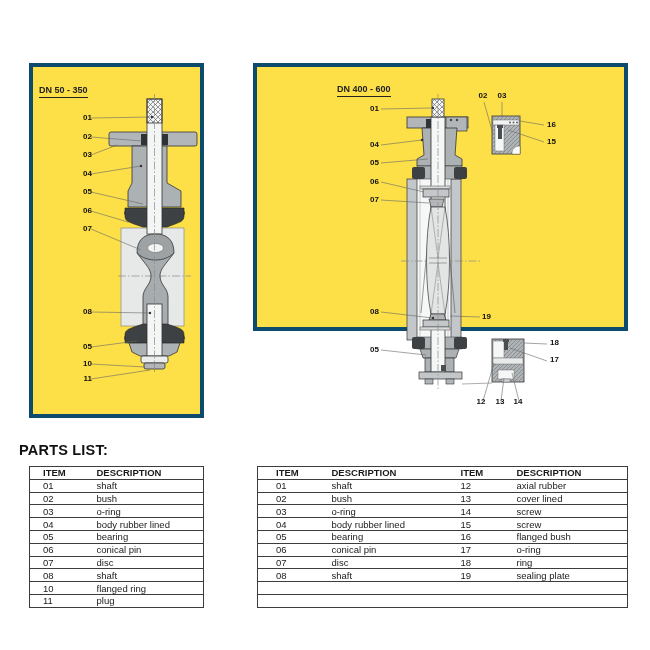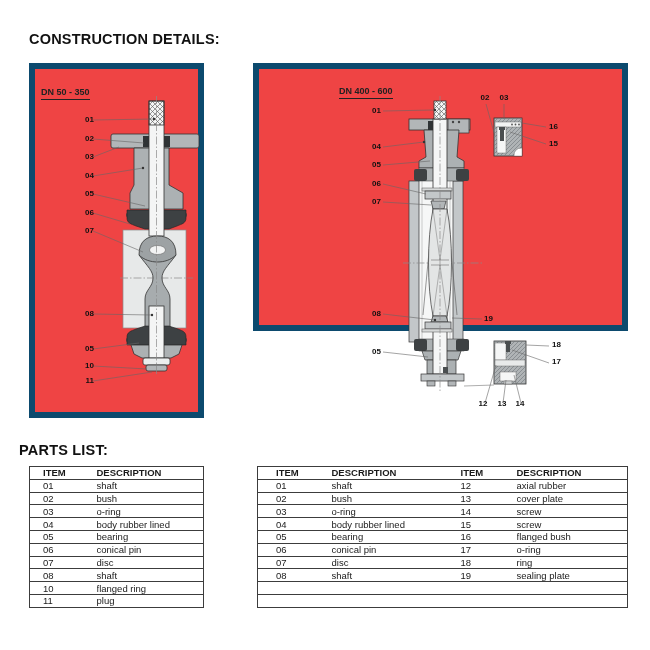--- a/index.html
+++ b/index.html
@@ -4,21 +4,21 @@
 <style>
   * { margin:0; padding:0; box-sizing:border-box; }
   html,body { background:#fff; }
   body { font-family:"Liberation Sans","DejaVu Sans",sans-serif; color:#1a1a1a; }
   .page { position:relative; width:650px; height:650px; background:#ffffff; overflow:hidden; }
 
   .h-title { position:absolute; font-size:14.5px; font-weight:bold; letter-spacing:.2px; color:#111; }
   #title-main { left:29px; top:31px; }
   #title-parts { left:19px; top:442px; }
 
-  .panel { position:absolute; border:6px solid #0c4a6e; background:#ef4444; }
+  .panel { position:absolute; border:4px solid #0c4a6e; background:#fde047; }
   #panel-left  { left:29px;  top:63px; width:175px; height:355px; }
   #panel-right { left:253px; top:63px; width:375px; height:268px; }
   .panel svg { position:absolute; left:0; top:0; }
 
   .dn-label { position:absolute; font-size:9px; font-weight:bold; color:#222;
               border-bottom:1px solid #222; padding-bottom:2px; white-space:nowrap; }
   #dn-left  { left:6px;  top:18px; }
   #dn-right { left:80px; top:17px; }
 
   .co { position:absolute; font-size:8px; font-weight:bold; color:#111; line-height:10px; white-space:nowrap; }
@@ -35,21 +35,20 @@
   table.pt { border:1px solid #3c3c3c; }
   table.pt th { font-weight:bold; }
   .pl13 { padding-left:13px !important; }
   .pl18 { padding-left:18px !important; }
 </style>
 </head>
 <body>
 
 <div class="page">
 
-  <div id="title-main" class="h-title">CONSTRUCTION DETAILS:</div>
 
   <div id="panel-left" class="panel">
     <svg width="173" height="353" viewBox="0 0 173 353">
       <defs>
         <pattern id="xh" width="5" height="5" patternUnits="userSpaceOnUse">
           <path d="M0,5 L5,0 M0,0 L5,5" stroke="#555" stroke-width="0.6"></path>
         </pattern>
       </defs>
 
       <g>
@@ -365,21 +364,21 @@
     <tr>
           <td class="pl18">01</td>
           <td>shaft</td>
           <td>12</td>
           <td>axial rubber</td>
         </tr>
     <tr>
           <td class="pl18">02</td>
           <td>bush</td>
           <td>13</td>
-          <td>cover plate</td>
+          <td>cover lined</td>
         </tr>
     <tr>
           <td class="pl18">03</td>
           <td>o-ring</td>
           <td>14</td>
           <td>screw</td>
         </tr>
     <tr>
           <td class="pl18">04</td>
           <td>body rubber lined</td>

